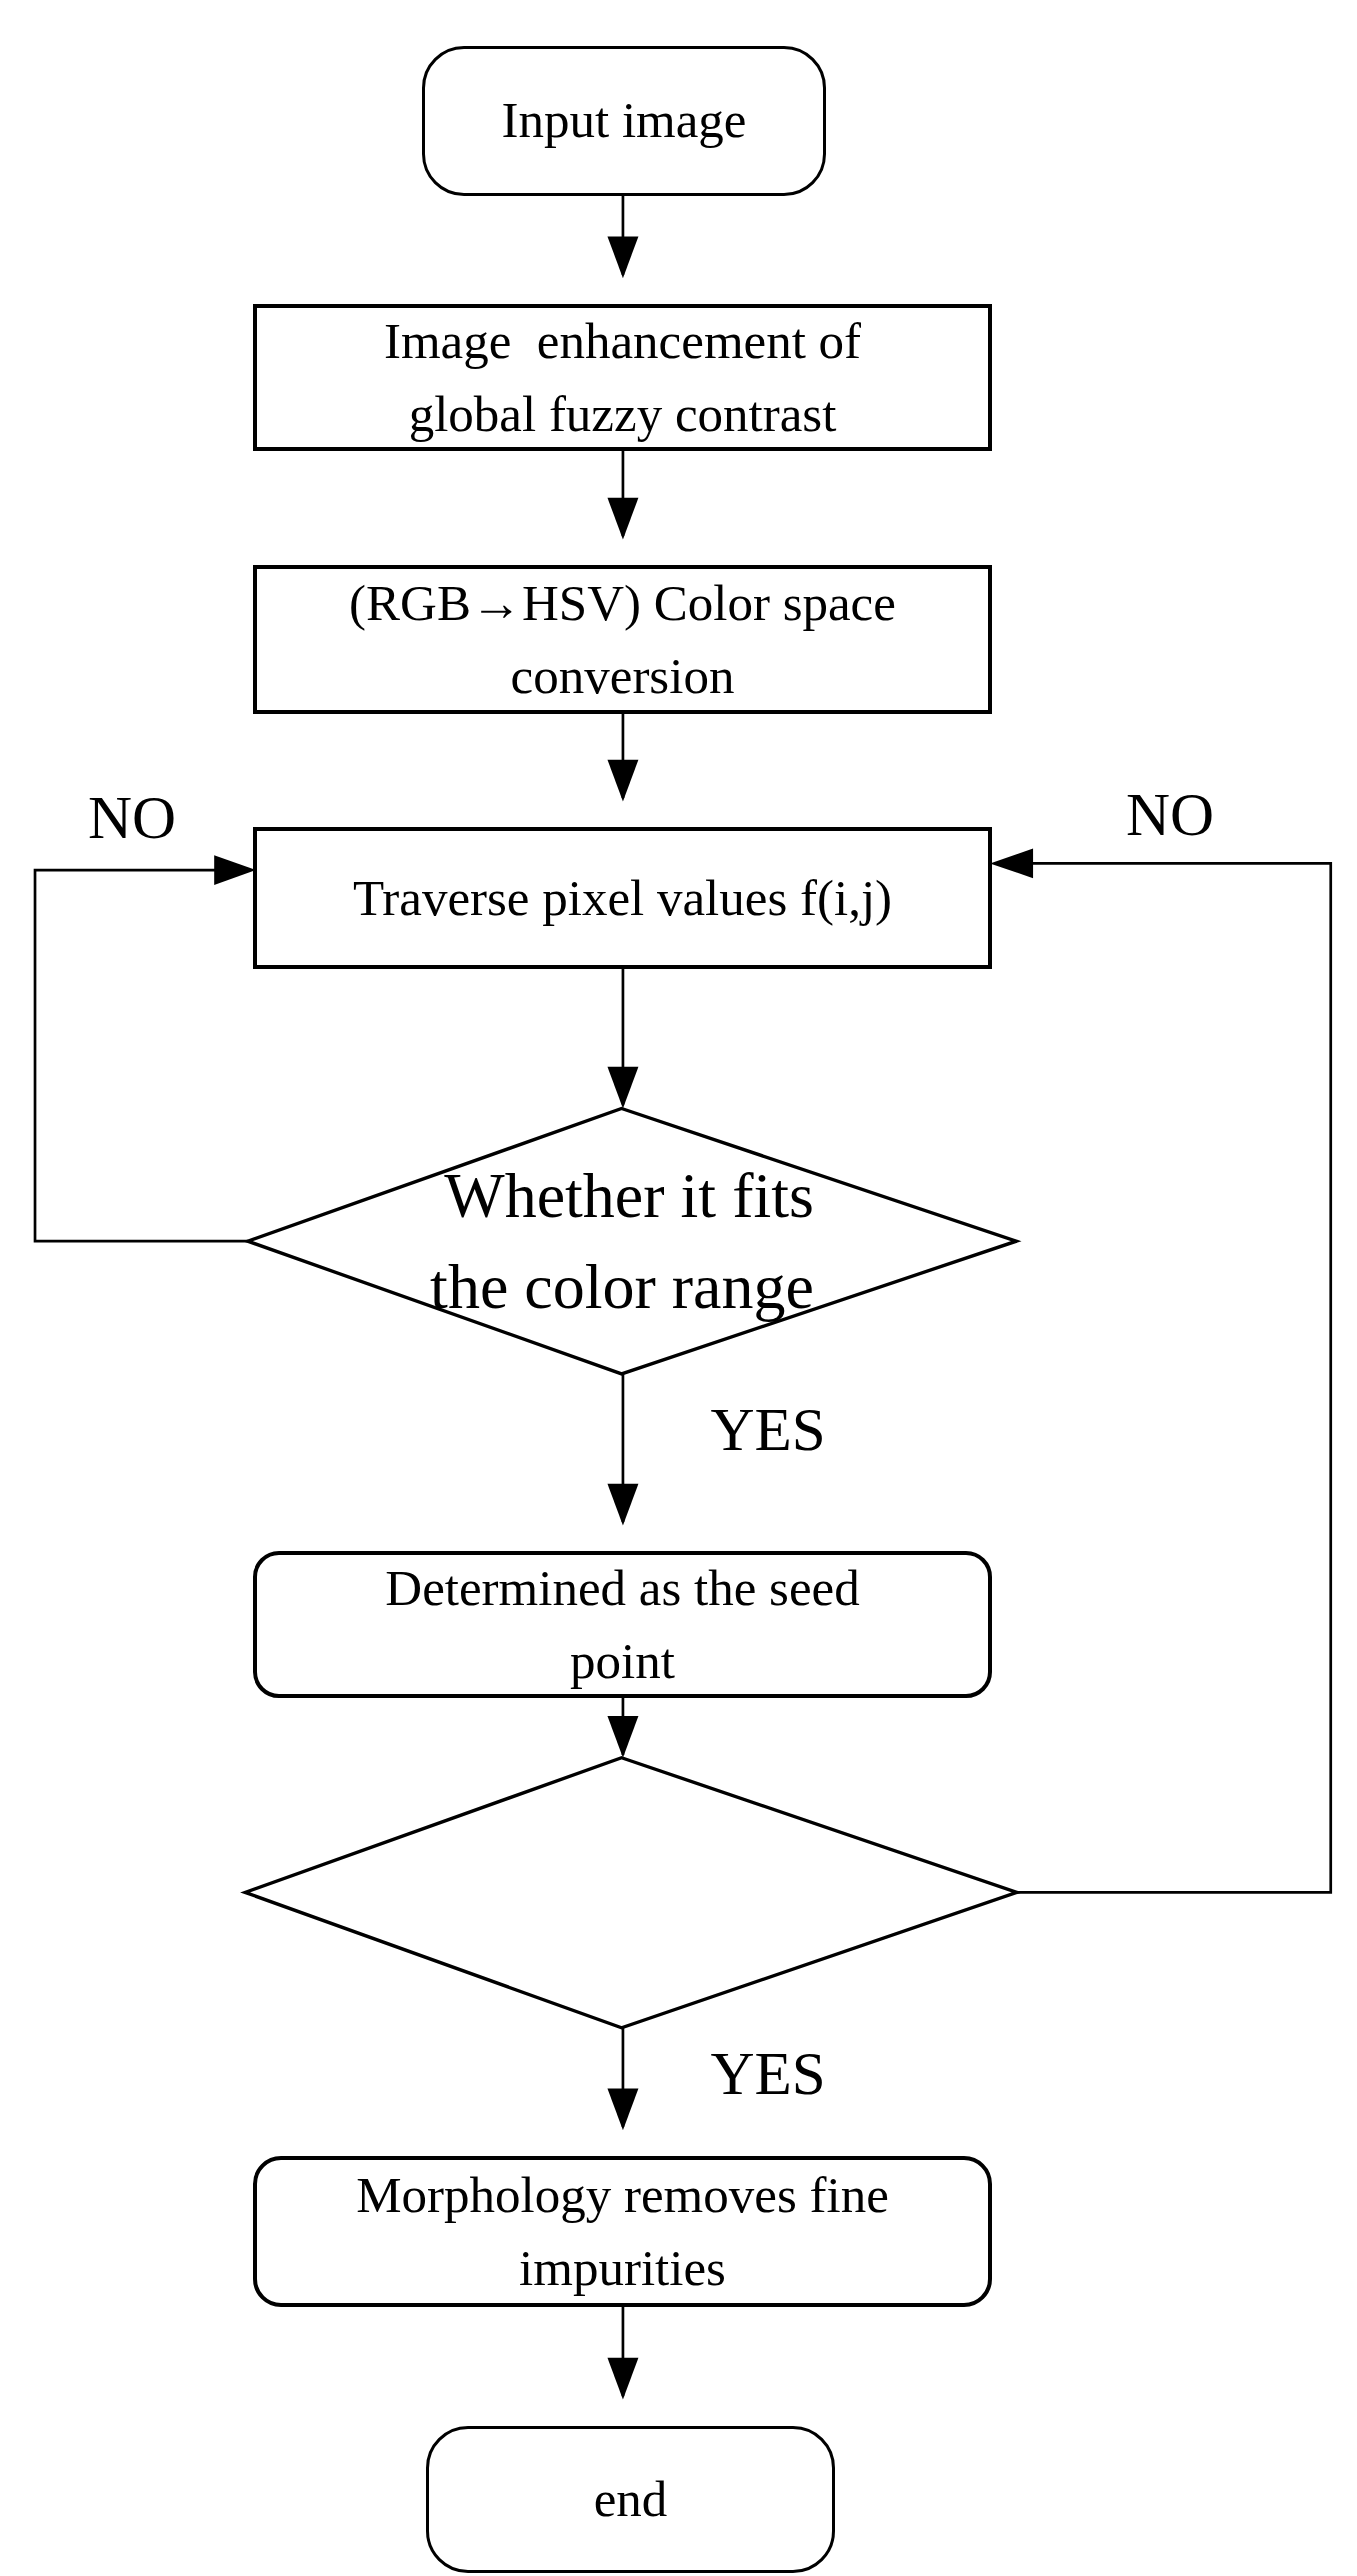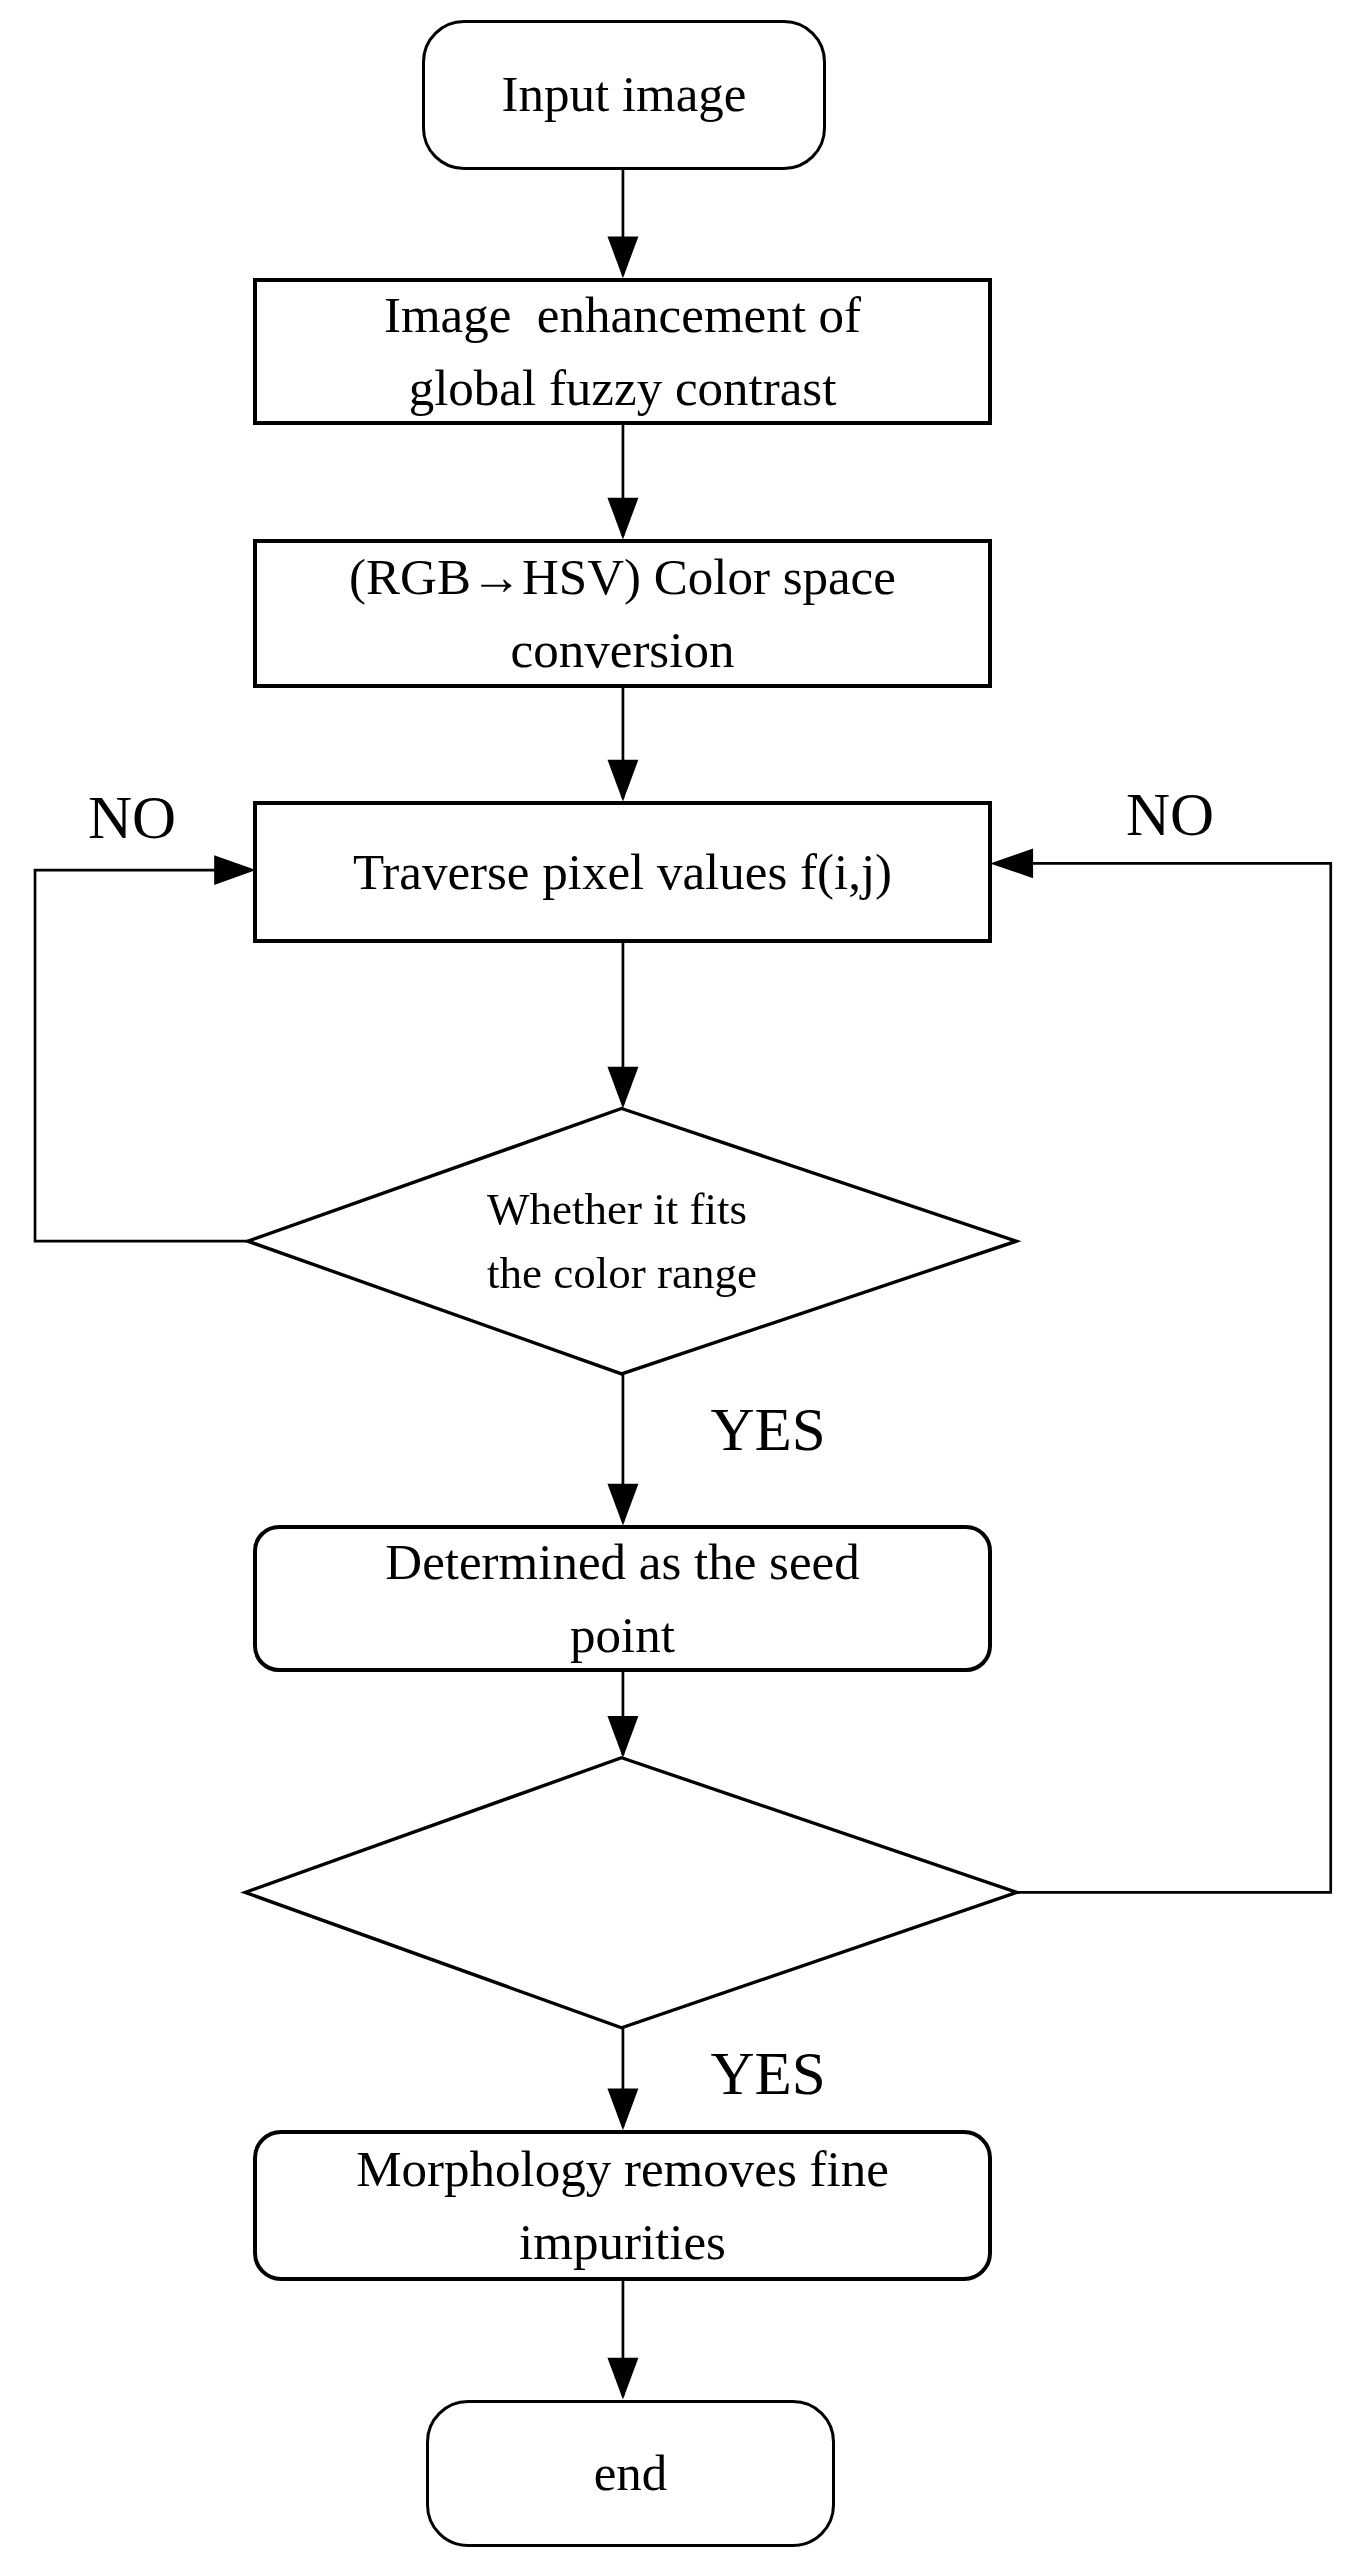--- a/index.html
+++ b/index.html
@@ -5,27 +5,27 @@
   html,body{margin:0;padding:0;background:#ffffff;}
   .stage{
     position:relative;width:1357px;height:2576px;background:#ffffff;
     font-family:"Liberation Serif","DejaVu Serif",serif;color:#000;
     overflow:hidden;
   }
   .layer{position:absolute;left:0;top:0;}
   .node{
     position:absolute;display:flex;align-items:center;justify-content:center;
     text-align:center;background:#ffffff;box-sizing:border-box;
-    font-size:51px;line-height:1.42;white-space:pre-wrap;
+    font-size:51px;line-height:1.42;white-space:pre-wrap;margin-top:26px;
   }
   .process{border:4px solid #000;}
   .terminator{border:3.4px solid #000;border-radius:42px;}
   .dtext{
     position:absolute;display:flex;align-items:center;justify-content:center;
-    text-align:left;font-size:45px;line-height:1.42;white-space:pre-wrap;
+    text-align:right;font-size:64px;line-height:1.42;white-space:pre-wrap;
   }
   .elabel{position:absolute;font-size:61px;text-align:center;}
 </style>
 </head>
 <body>
 
 <div class="stage">
 
   <svg class="layer" width="1357" height="2576" viewBox="0 0 2015 3825">
 

